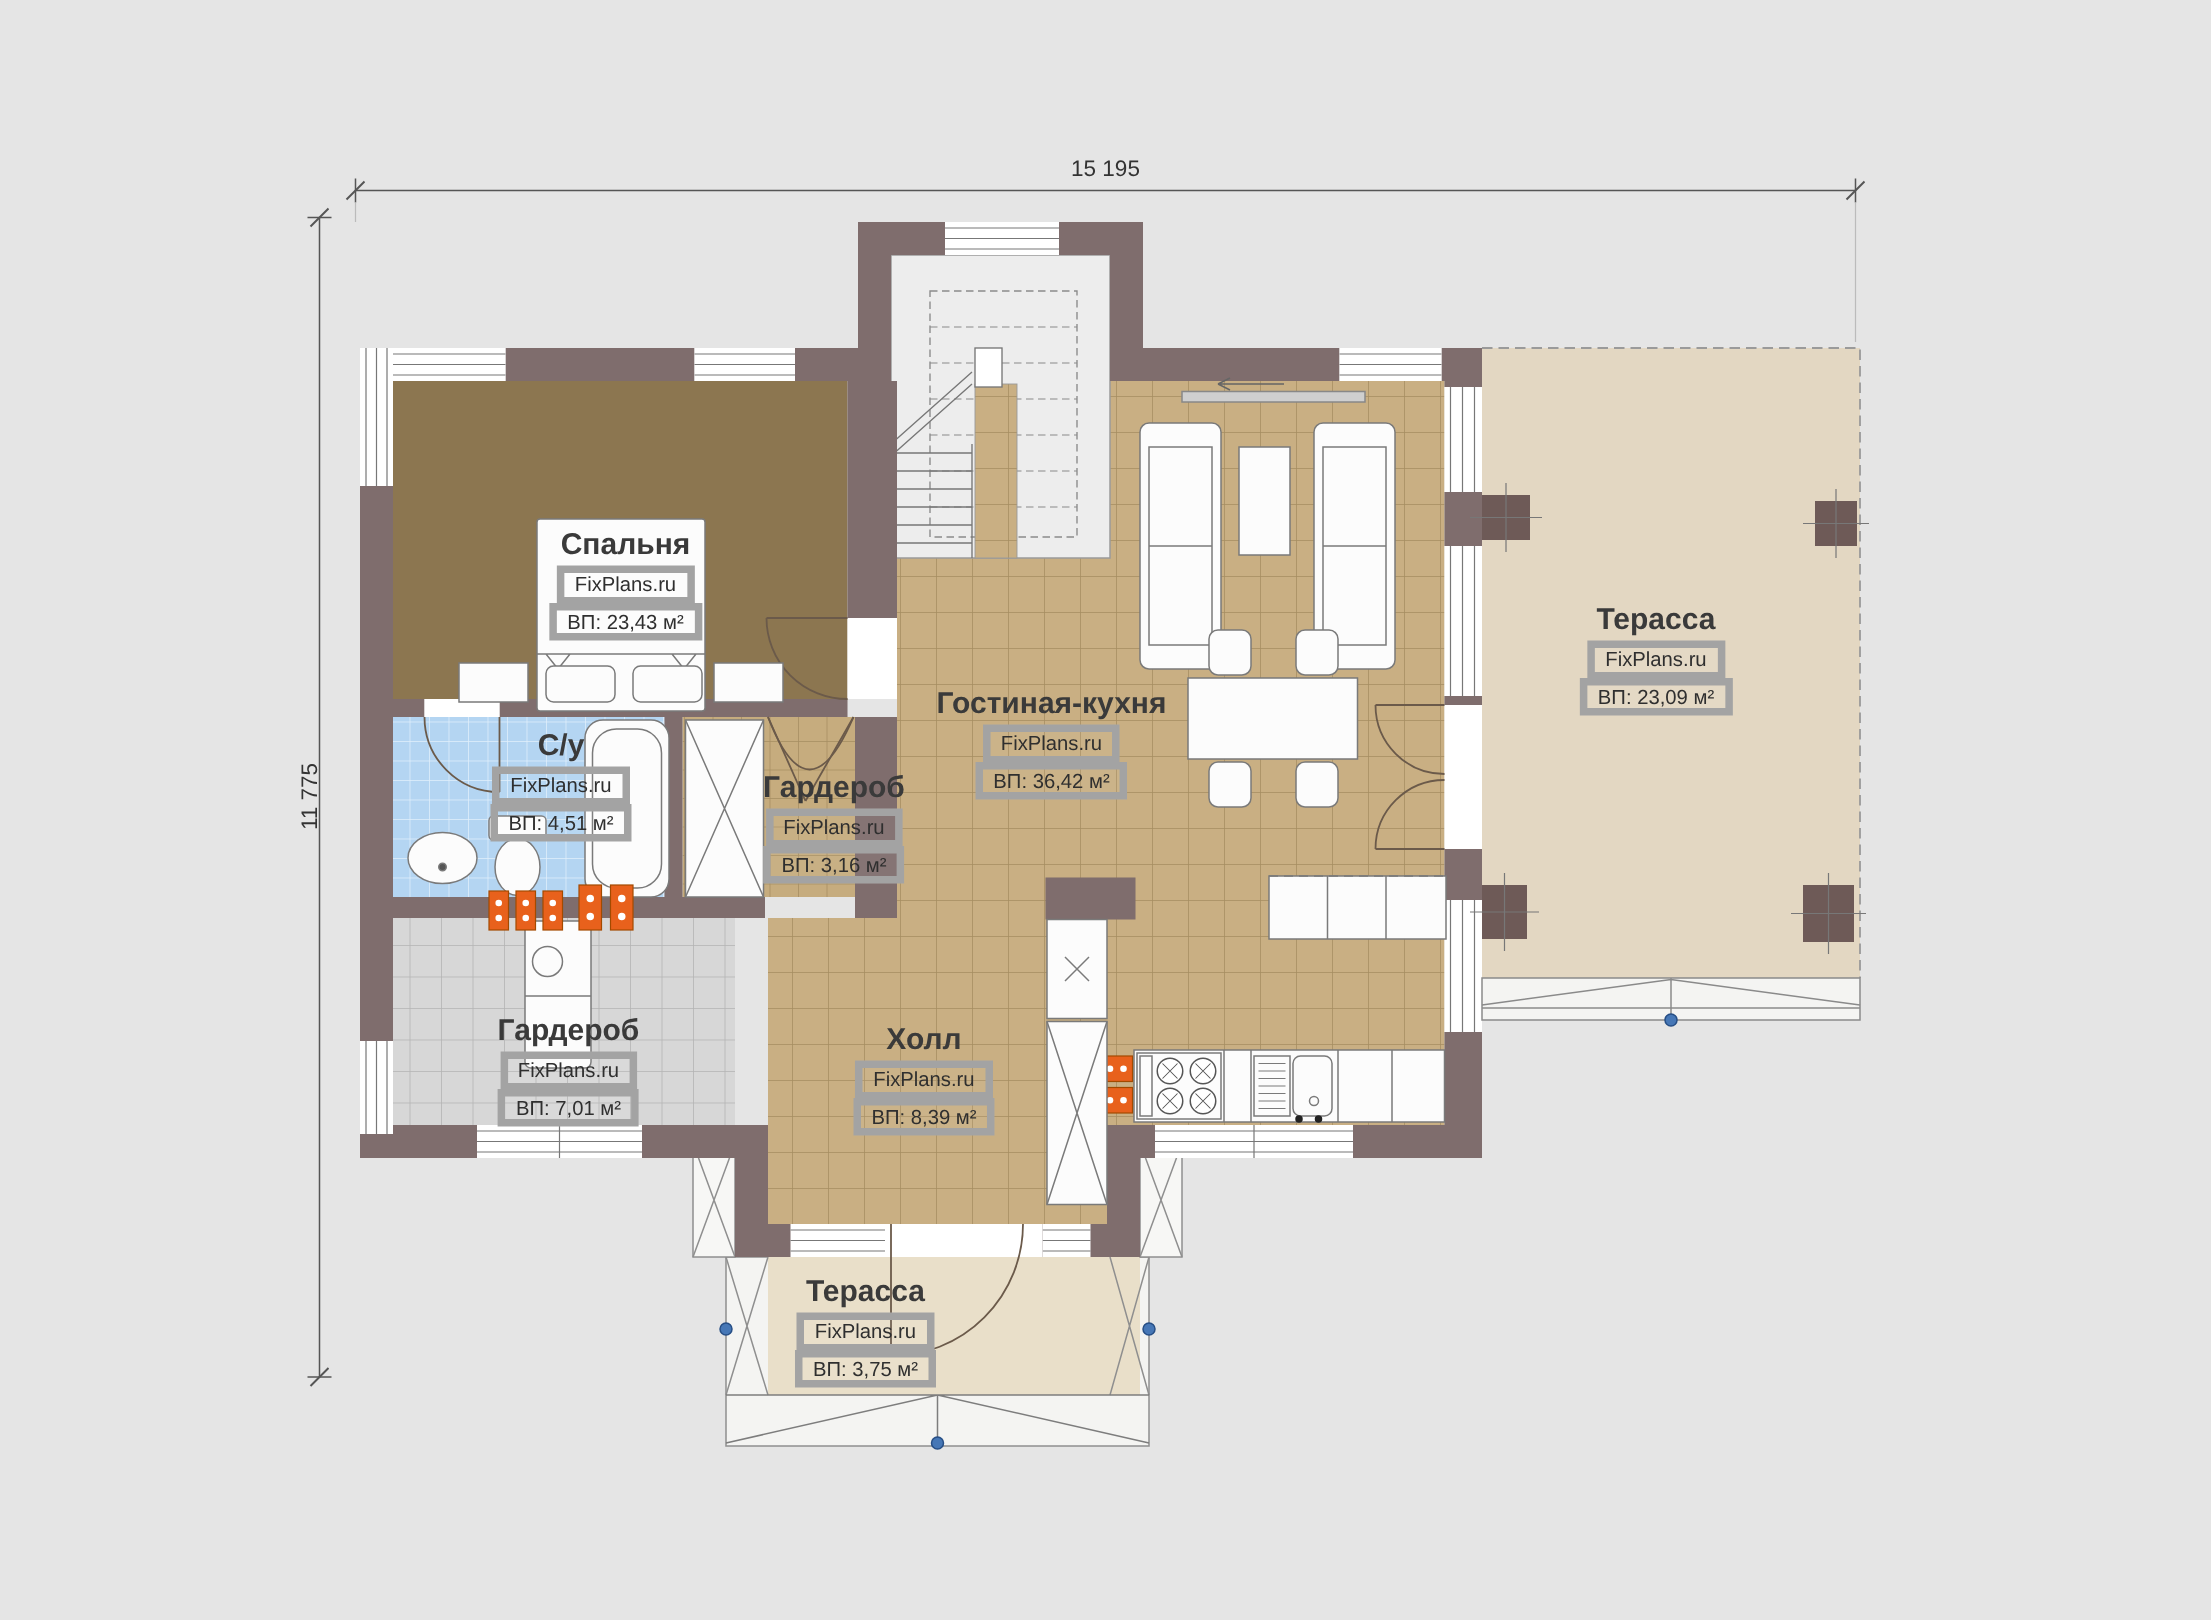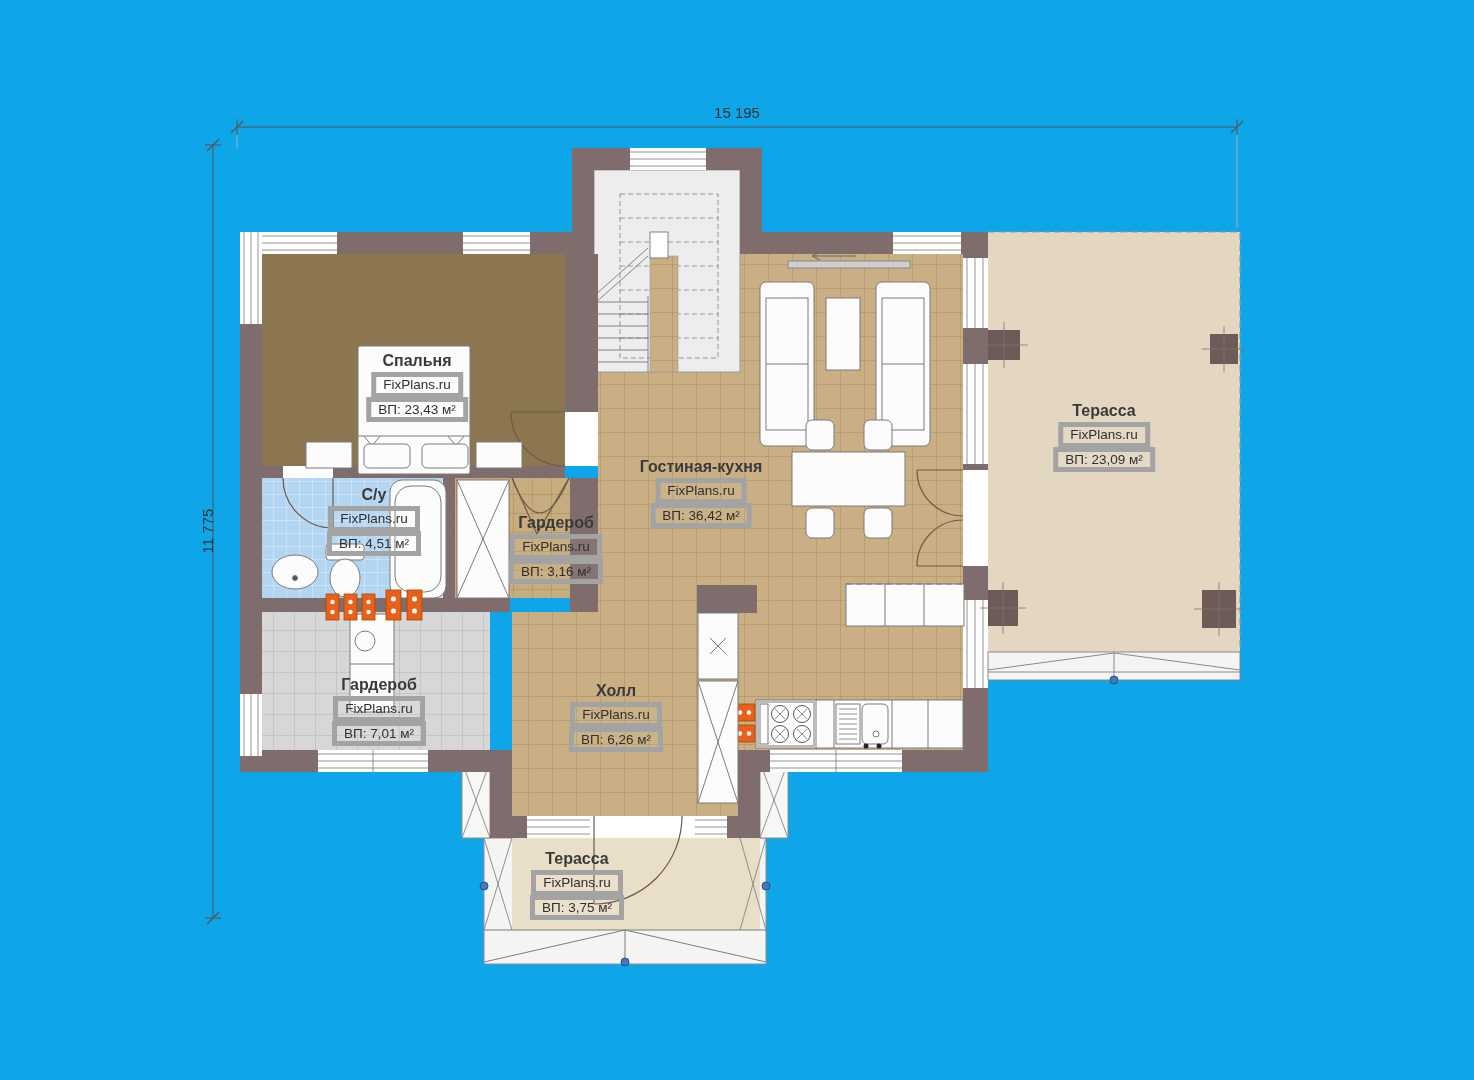--- a/index.html
+++ b/index.html
@@ -1,21 +1,21 @@
 <!DOCTYPE html>
 <html style="--wall: #7f6d6d; --column: #6e5a57; --bedroom-floor: #8c7650; --living-floor: #c9af83; --terrace-floor: #e3d7c2; --porch-floor: #e9dfc9; --bath-floor: #b4d5f2; --boiler-floor: #d7d7d7; --wardrobe-floor: #c6ac7e; --radiator: #e8611c; --marker-blue: #4677b6;"><head>
 <meta charset="utf-8">
 <style>
   html,body{margin:0;padding:0;background:#fff}
-  #canvas{position:relative;width:1474px;height:1080px;background:#0ea5e9;
+  #canvas{position:relative;width:1474px;height:1080px;background:#e5e5e5;
           font-family:"Liberation Sans",sans-serif;overflow:hidden}
   #plan-svg{position:absolute;left:0;top:0}
   .room-label{position:absolute;transform:translateX(-50%);text-align:center;
               color:#2f2f2f;z-index:5;white-space:nowrap}
-  .room-label .rname{font-weight:700;font-size:16px;color:#3a3a3a;margin-bottom:3px}
+  .room-label .rname{font-weight:700;font-size:20px;color:#3a3a3a;margin-bottom:3px}
   .room-label .line{line-height:1}
   .room-label .box{display:inline-block;border:5px solid #a3a3a3;padding:1px 7px;
                    font-size:13.5px;color:#2f2f2f;margin-top:-1px;background:rgba(255,255,255,.05)}
   .dim-label{position:absolute;font-size:15px;color:#333;z-index:5;white-space:nowrap}
   #dim-top{left:737px;top:104px;transform:translateX(-50%)}
   #dim-left{left:207px;top:531px;transform:translate(-50%,-50%) rotate(-90deg)}
 </style>
 </head>
 <body>
 
@@ -382,21 +382,21 @@
 
   <div class="room-label" style="left:379px;top:676px">
     <div class="rname">Гардероб</div>
     <div class="line"><span class="box">FixPlans.ru</span></div>
     <div class="line"><span class="box">ВП: 7,01 м²</span></div>
   </div>
 
   <div class="room-label" style="left:616px;top:682px">
     <div class="rname">Холл</div>
     <div class="line"><span class="box">FixPlans.ru</span></div>
-    <div class="line"><span class="box">ВП: 6,26 м²</span></div>
+    <div class="line"><span class="box">ВП: 8,39 м²</span></div>
   </div>
 
   <div class="room-label" style="left:577px;top:850px">
     <div class="rname">Терасса</div>
     <div class="line"><span class="box">FixPlans.ru</span></div>
     <div class="line"><span class="box">ВП: 3,75 м²</span></div>
   </div>
 
 </div>
 

